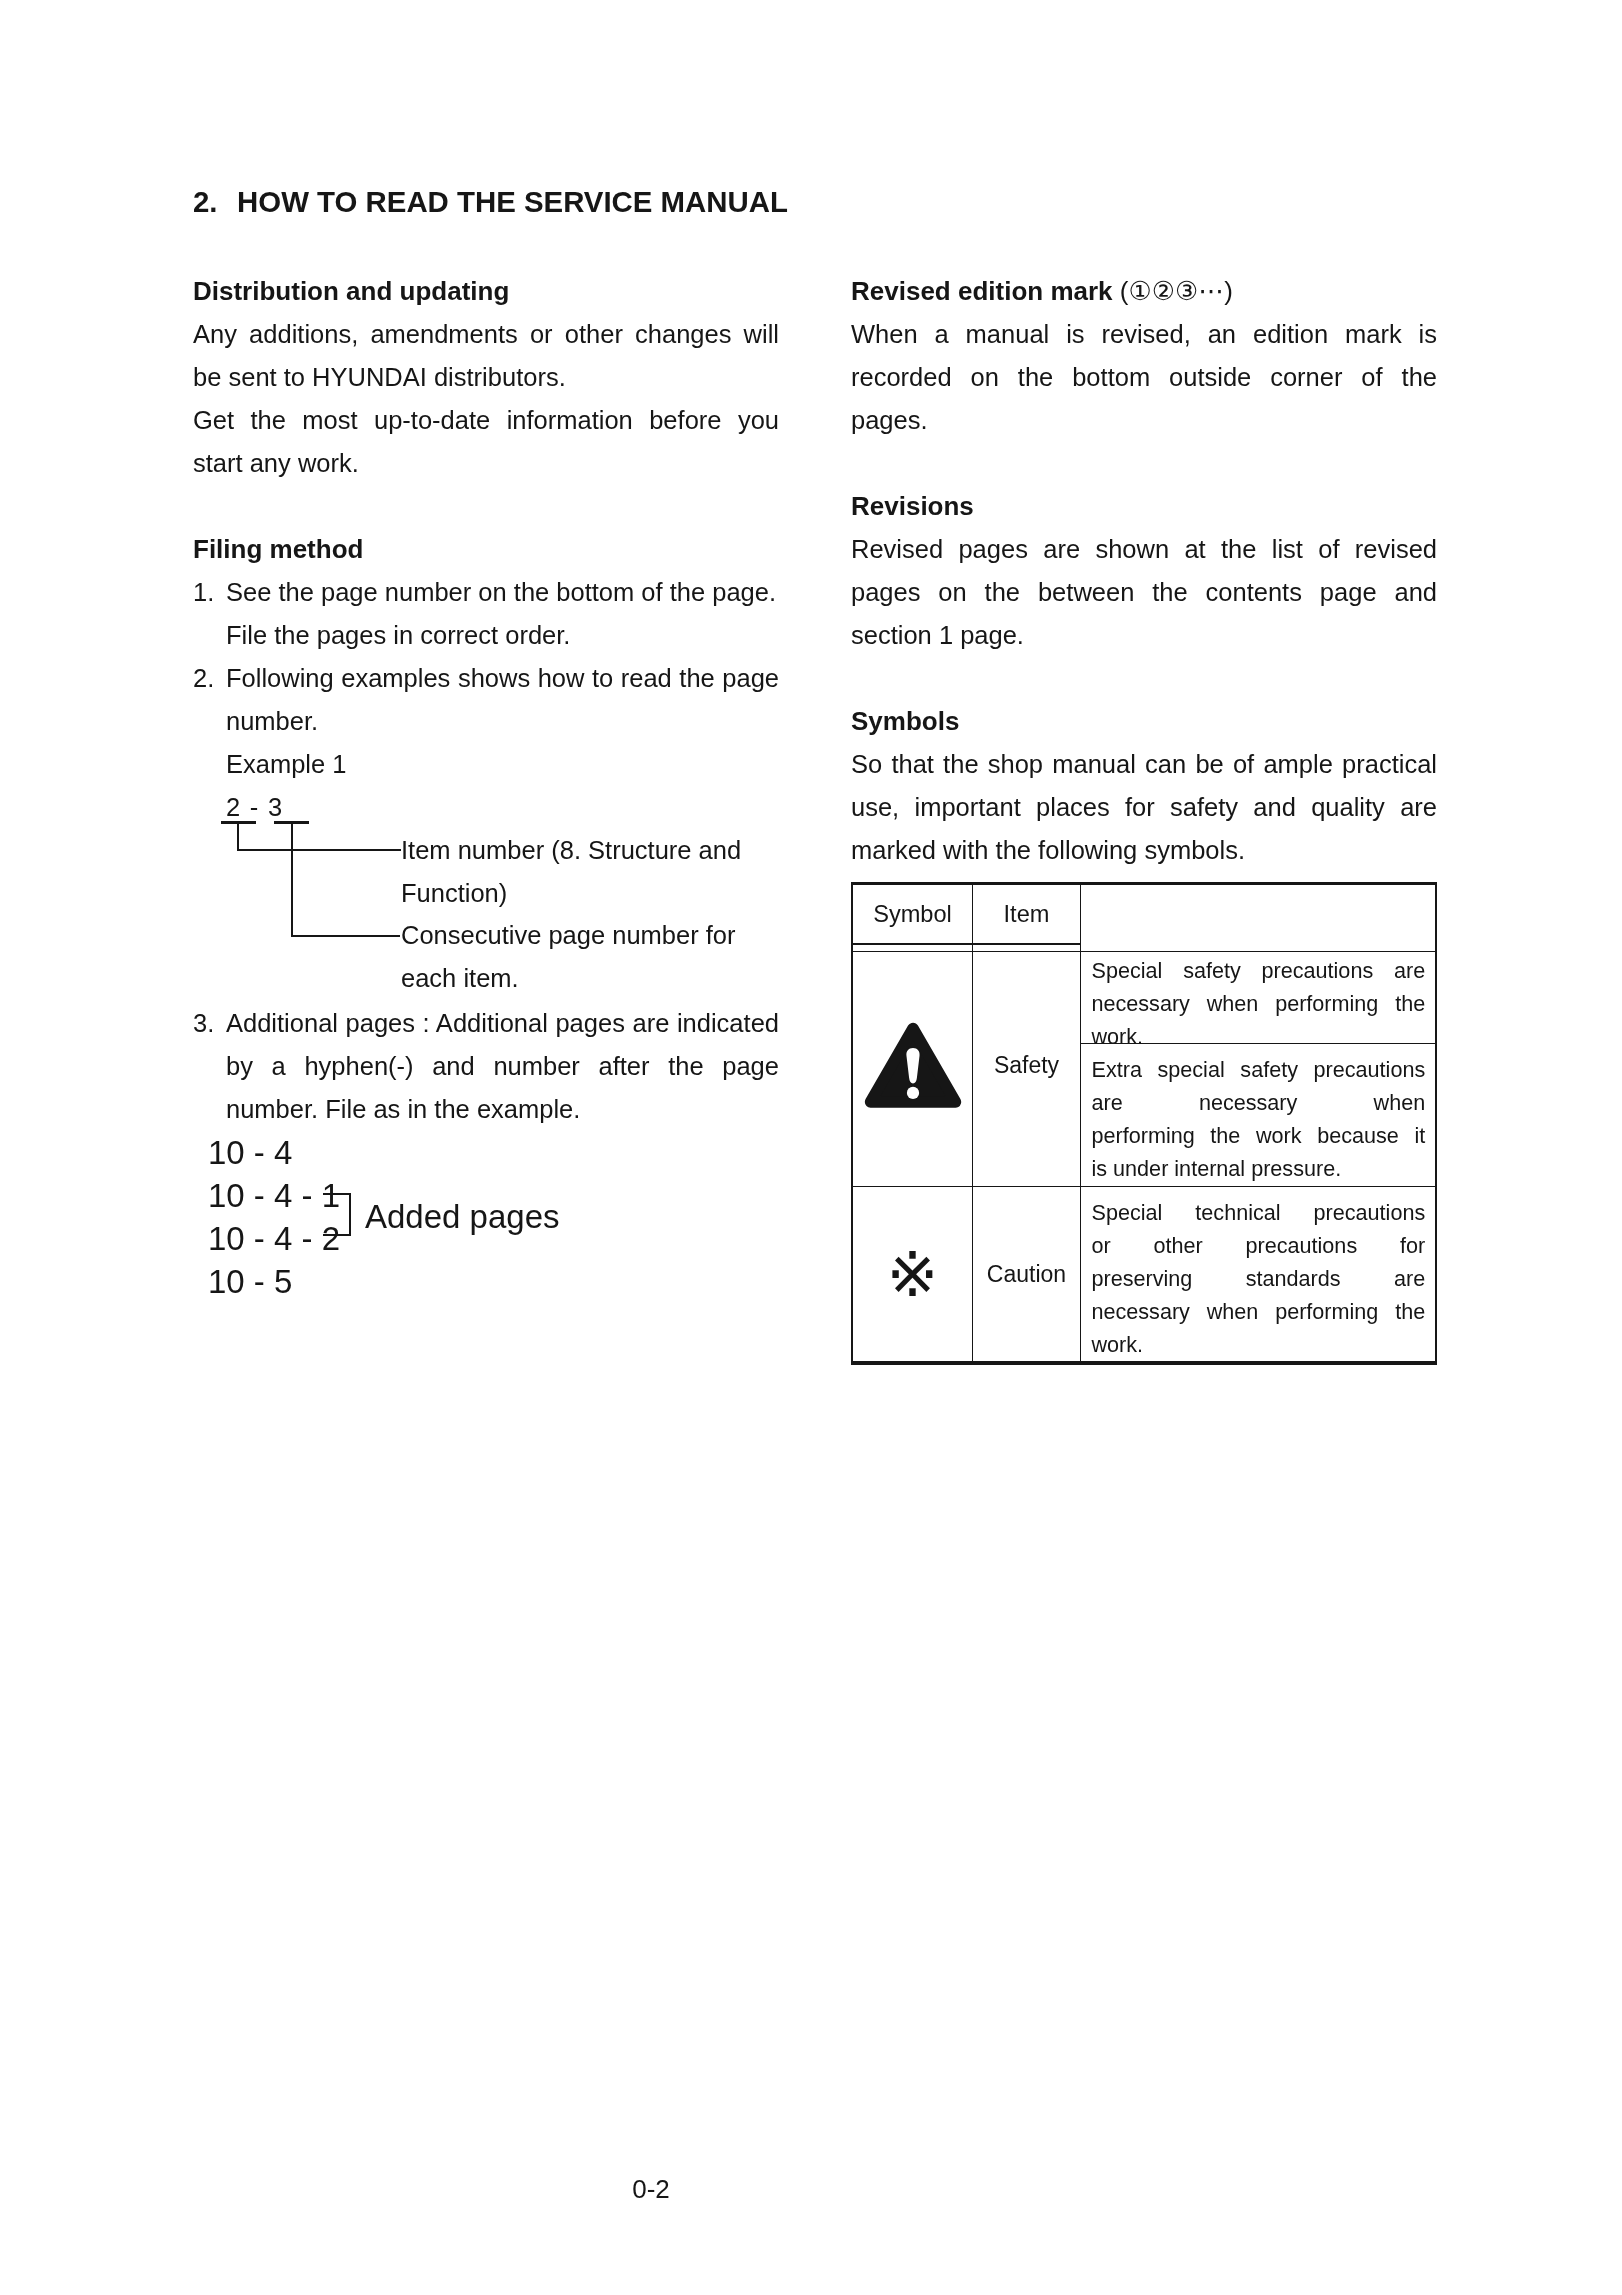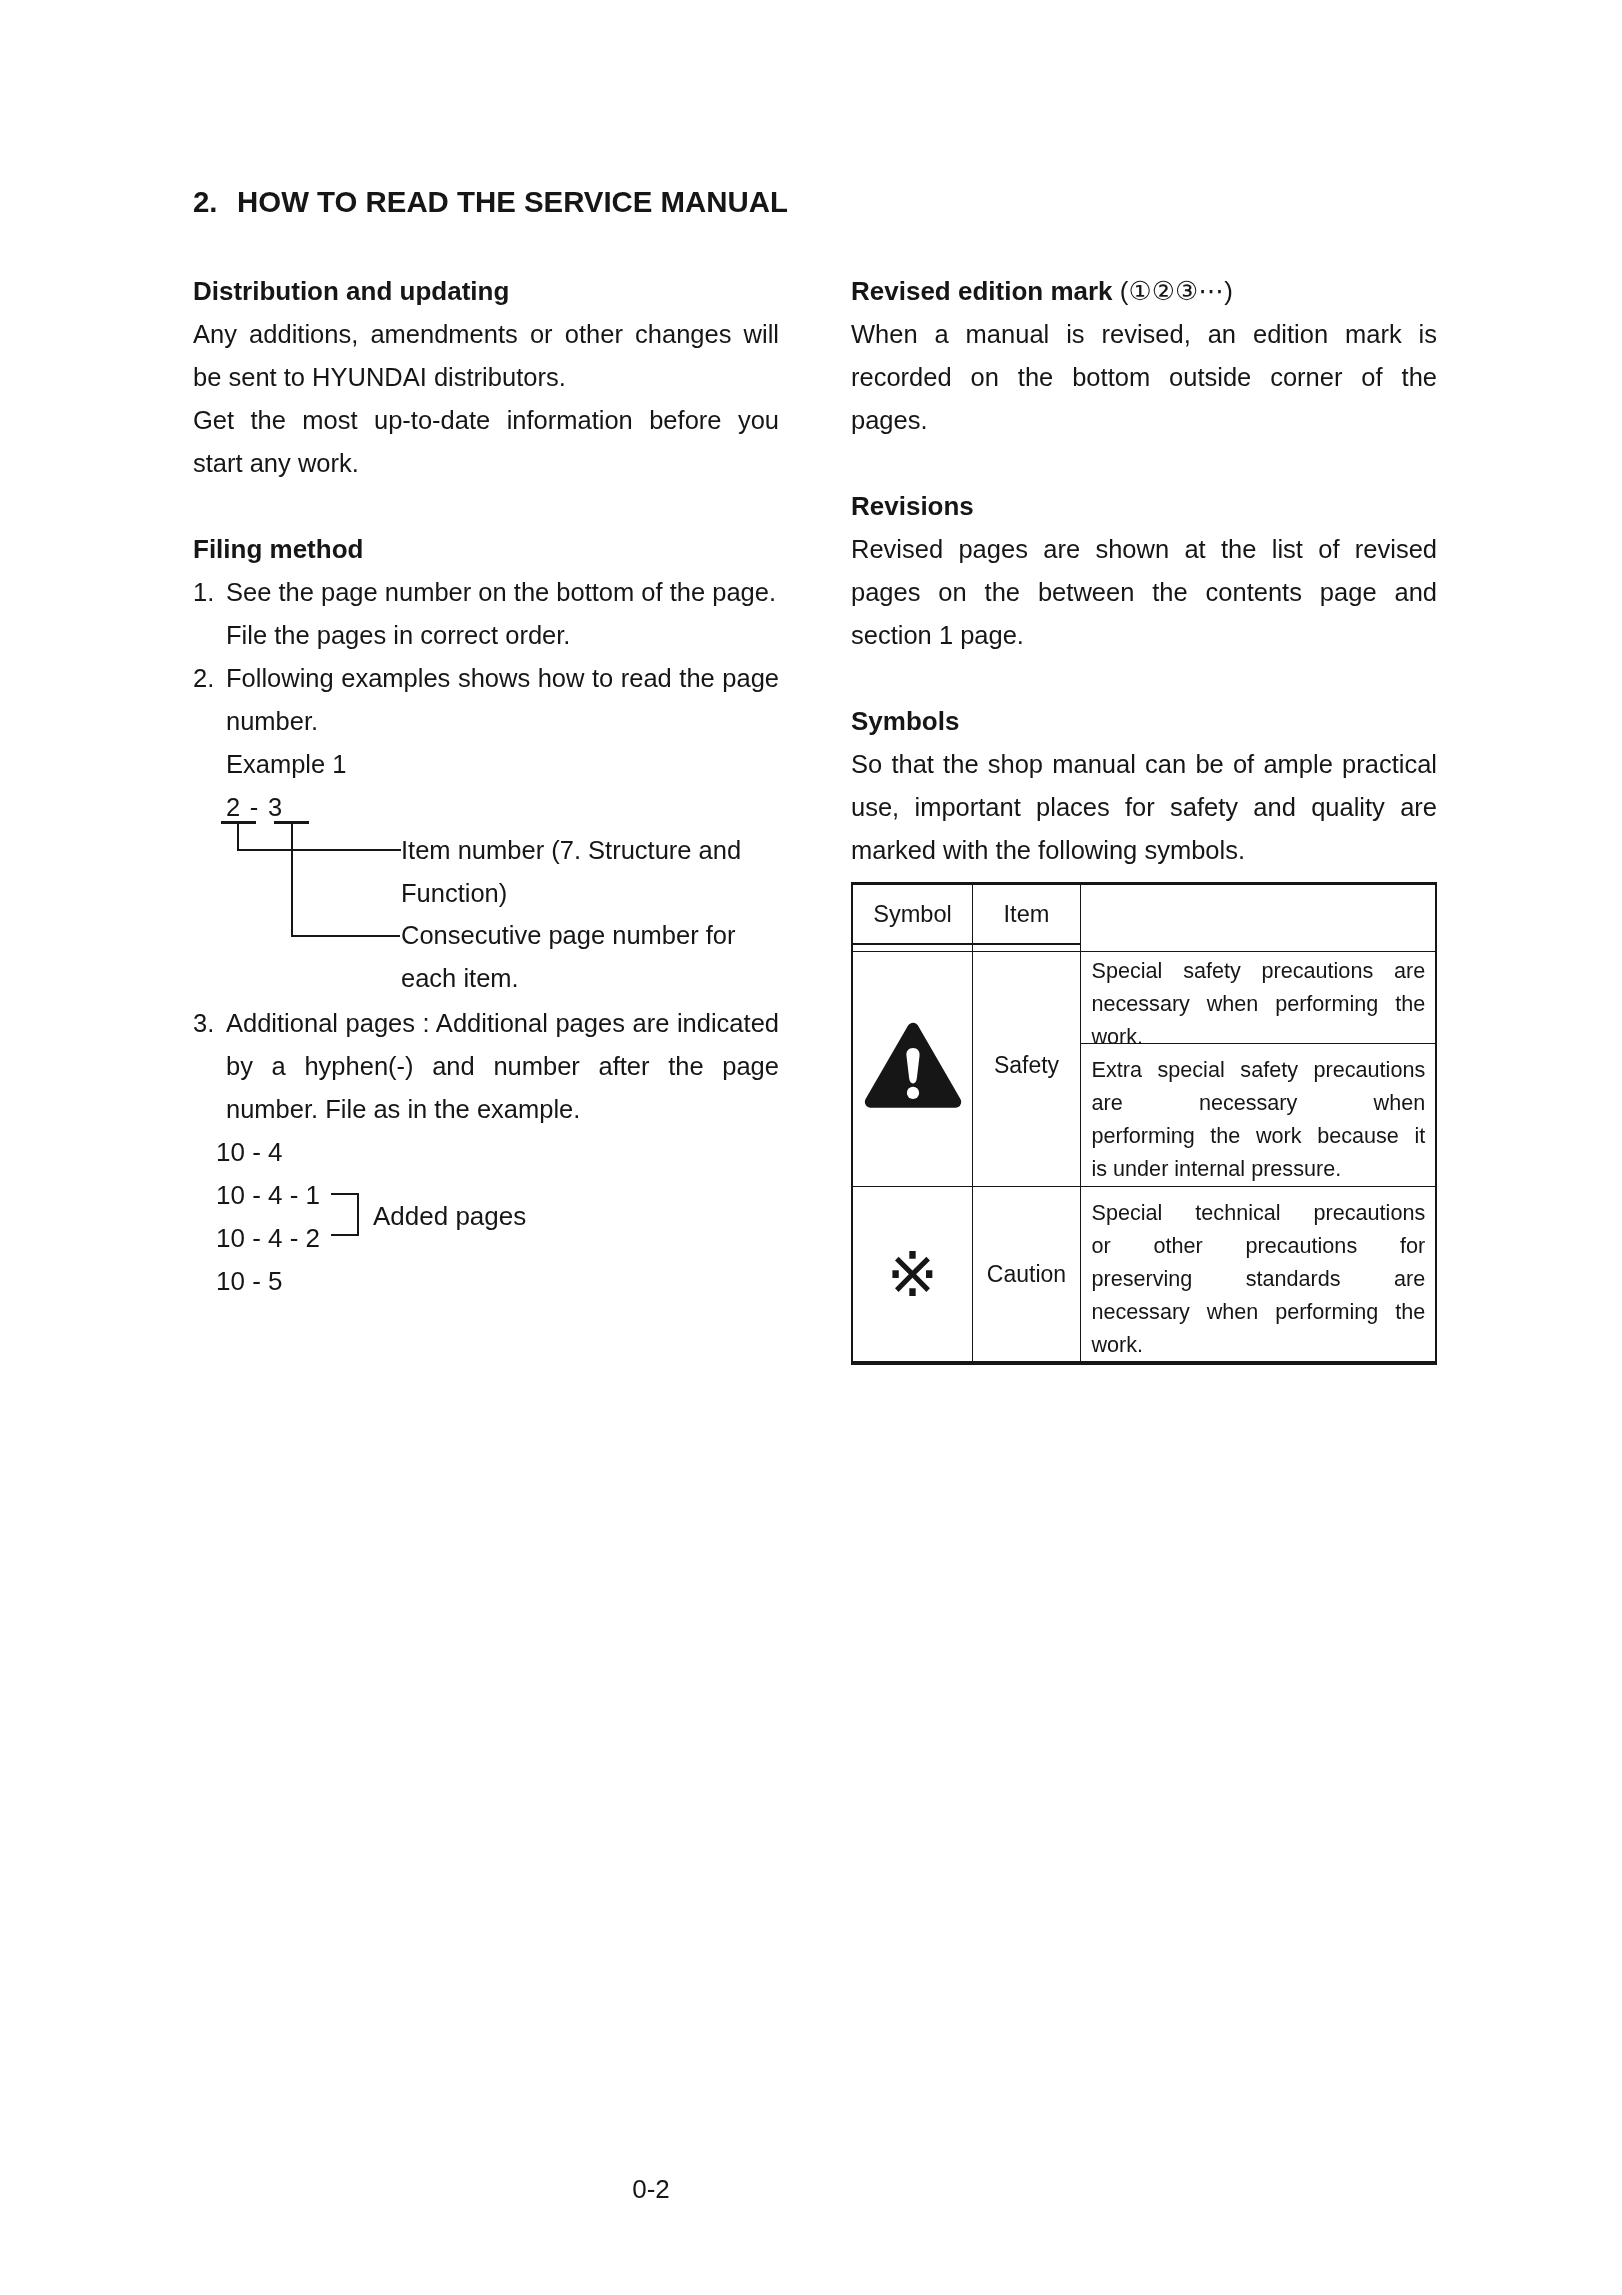--- a/index.html
+++ b/index.html
@@ -21,21 +21,21 @@
   .li { position:relative; padding-left:33px; font-size:25.5px; line-height:43px; }
   .li .num { position:absolute; left:0; top:0; }
   .li .p { width:553px; }
   .plain { text-align:left; }
   
   .diagram { position:relative; height:216px; font-size:25.5px; line-height:43px; }
   .diagram .code { position:absolute; left:0; top:0; letter-spacing:1.3px; }
   .dline { position:absolute; background:#161616; }
   .callout { position:absolute; width:380px; font-size:25.5px; line-height:43px; }
   
-  .pages { position:relative; margin-left:23px; font-size:26px; line-height:43px; height:177px; }
+  .pages { position:relative; margin-left:15px; font-size:33px; line-height:43px; height:177px; }
   .pages .pg { height:43px; }
   .added-label { position:absolute; left:157px; top:64px; }
   
   .sym-table { position:relative; margin-top:10px; width:586px;
     border:2px solid #161616; border-top-width:3.9px; border-bottom-width:4.6px;
     display:grid; grid-template-columns:120px 108px 1fr;
     grid-template-rows:60px 98px 143px 175px; }
   .cell { display:flex; align-items:center; justify-content:center; }
   .th { font-size:23.6px; border-bottom:2px solid #161616; }
   .b-r { border-right:1.3px solid #161616; }
@@ -78,21 +78,21 @@
       <div>Example 1</div>
 
       <div class="diagram">
         <div class="code">2 - 3</div>
         <div class="dline" style="left:-5.2px; top:35px; width:35px; height:2.6px;"></div>
         <div class="dline" style="left:48px; top:35px; width:35px; height:2.6px;"></div>
         <div class="dline" style="left:11px; top:35px; width:2px; height:30px;"></div>
         <div class="dline" style="left:11px; top:63px; width:164px; height:2px;"></div>
         <div class="dline" style="left:65px; top:35px; width:2px; height:115px;"></div>
         <div class="dline" style="left:65px; top:149px; width:109px; height:2px;"></div>
-        <div class="callout" style="left:175px; top:43px;">Item number (7. Structure and Function)</div>
+        <div class="callout" style="left:175px; top:43px;">Item number (8. Structure and Function)</div>
         <div class="callout" style="left:175px; top:128px;">Consecutive page number for each item.</div>
       </div>
     </div>
 
     <div class="li">
       <span class="num">3.</span>
       <div class="p">Additional pages : Additional pages are indicated by a hyphen(-) and number after the page number.  File as in the example.</div>
     </div>
 
     <div class="pages">

